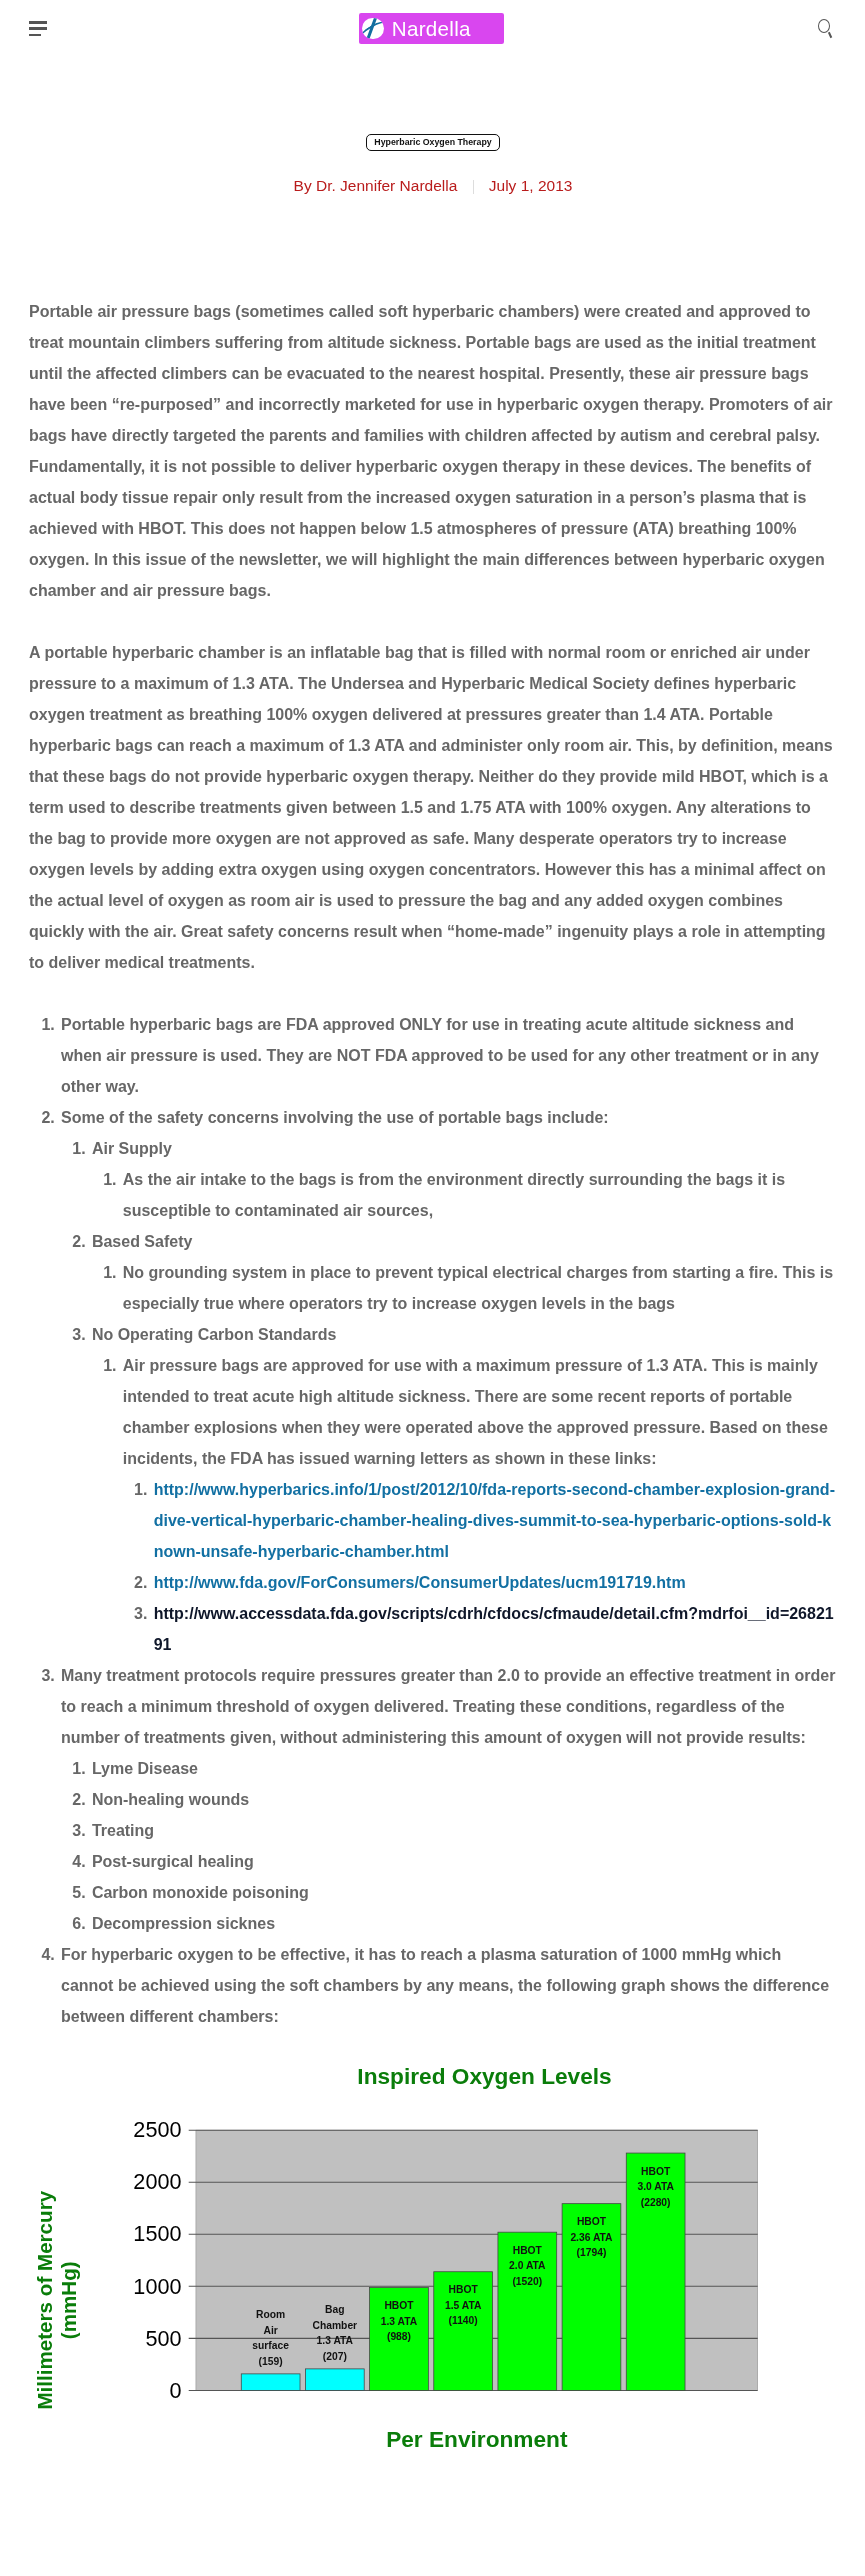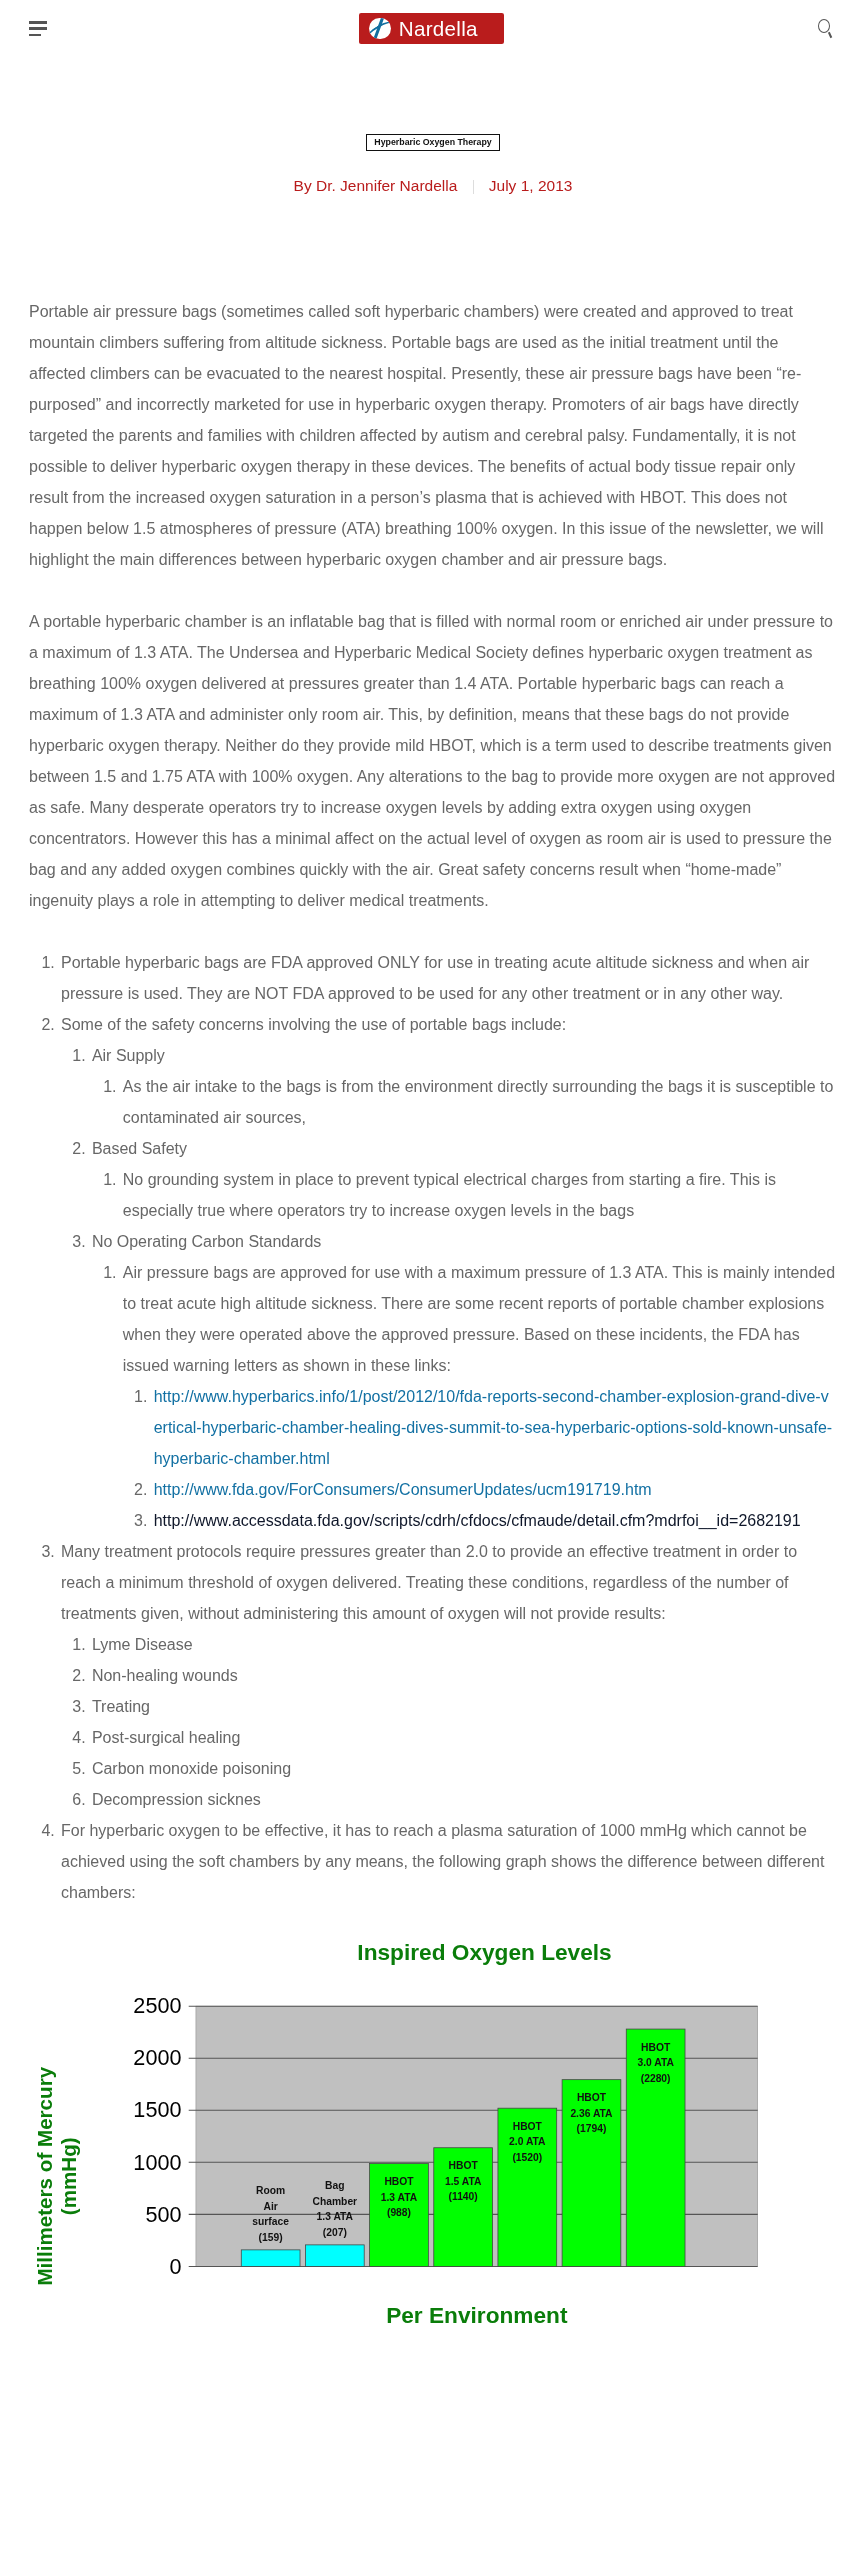--- a/index.html
+++ b/index.html
@@ -7,38 +7,38 @@
   body { font-family: "Liberation Sans", sans-serif; color: #676767; }
   a { color: #1270a3; text-decoration: none; }
 
   
   .site-header { position: relative; height: 57px; width: 866px; }
   .menu-btn { position: absolute; left: 29px; top: 20.6px; width: 17.5px; height: 16.5px; cursor: pointer; }
   .menu-btn span { position: absolute; left: 0; height: 2.6px; background: #555; }
   .menu-btn span:nth-child(1) { top: 0.5px; width: 17.5px; }
   .menu-btn span:nth-child(2) { top: 6.7px; width: 17.5px; }
   .menu-btn span:nth-child(3) { top: 13px; width: 12.4px; }
-  .logo { position: absolute; left: 359px; top: 13px; width: 145px; height: 31px; background: #b91c1c; border-radius: 2.1px; display: flex; align-items: center; padding-left: 10px; cursor: pointer; }
+  .logo { position: absolute; left: 359px; top: 13px; width: 145px; height: 31px; background: #d946ef; border-radius: 2.1px; display: flex; align-items: center; padding-left: 3px; cursor: pointer; }
   .logo-mark { width: 21.6px; height: 21.6px; border-radius: 50%; background: #fff; position: relative; overflow: hidden; }
   .logo-mark::before { content: ""; position: absolute; left: -3.1px; top: 7.2px; width: 29px; height: 9.3px; border-top: 2.1px solid #126fa0; border-radius: 50%; transform: rotate(-30deg); }
   .logo-mark::after { content: ""; position: absolute; left: 8.2px; top: -2.1px; width: 3.1px; height: 26px; background: #126fa0; transform: rotate(20deg); border-radius: 1.5px; }
   .logo-text { color: #fff; font-size: 20.6px; margin-left: 8.2px; letter-spacing: 0.3px; font-weight: normal; }
   .search-btn { position: absolute; left: 818px; top: 19px; width: 15.5px; height: 18.5px; cursor: pointer; }
   .search-btn .ring { position: absolute; left: 0; top: 0; width: 12.4px; height: 14.4px; border: 1.5px solid #555; border-radius: 50%; }
   .search-btn .handle { position: absolute; left: 10.8px; top: 13px; width: 2.1px; height: 5.7px; background: #555; transform: rotate(-25deg); }
 
   
   .hero { text-align: center; padding-top: 77px; }
-  .category-tag { display: inline-block; border: 1.5px solid #111; border-radius: 0; padding: 2.1px 7.2px 3.1px; font-size: 8.8px; color: #111; font-weight: bold; cursor: pointer; }
+  .category-tag { display: inline-block; border: 1.5px solid #111; border-radius: 5px; padding: 2.1px 7.2px 3.1px; font-size: 8.8px; color: #111; font-weight: bold; cursor: pointer; }
   .page-title { font-family: "Liberation Serif", "DejaVu Serif", serif; font-weight: bold; font-size: 50px; line-height: 59px; color: #444; margin: 30px auto 0; width: 804px; letter-spacing: -0.5px; }
   .byline { margin-top: 26px; font-size: 15.5px; color: #b91c1c; }
   .byline .sep { display: inline-block; width: 0.5px; height: 14.4px; background: #ddd; vertical-align: middle; margin: 0 15.5px; }
 
   
-  .article { width: 866px; padding: 0 30px 0 29px; margin-top: 101px; font-size: 16px; line-height: 31px; color: #676767; }
+  .article { width: 866px; padding: 0 30px 0 29px; margin-top: 101px; font-size: 16px; line-height: 31px; color: #676767; font-weight: bold; }
   .article p { margin-bottom: 31px; }
   .article ol { list-style: none; counter-reset: item; }
   .article ol > li { counter-increment: item; position: relative; padding-left: 19.6px; }
   .article ol > li::before { content: counter(item) "."; position: absolute; left: 0; top: 0; }
   .article ol.lvl1 { margin-left: 12.4px; }
   .article ol.lvl2 { margin-left: 11.3px; }
   .article ol.lvl3 { margin-left: 11.3px; }
   .article ol.lvl4 { margin-left: 11.3px; }
   .link-plain { color: #0f172a; word-break: break-all; }
   .link-blue { color: #1270a3; word-break: break-all; }

